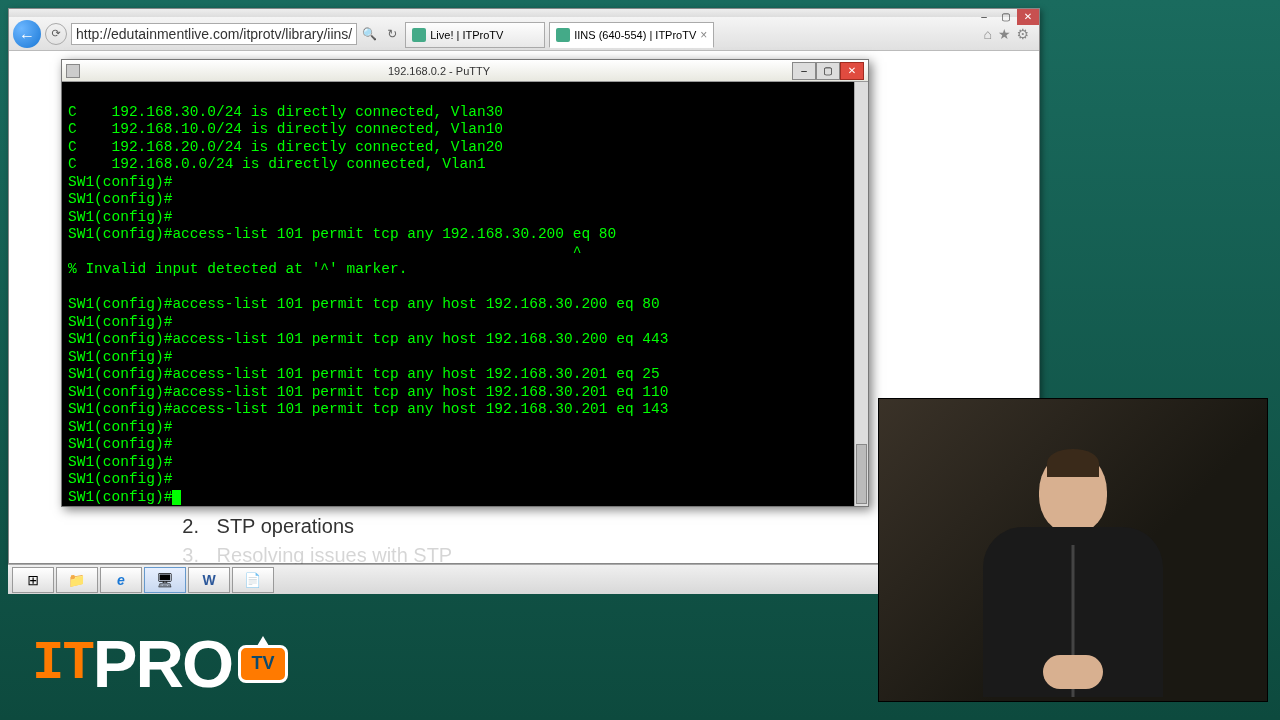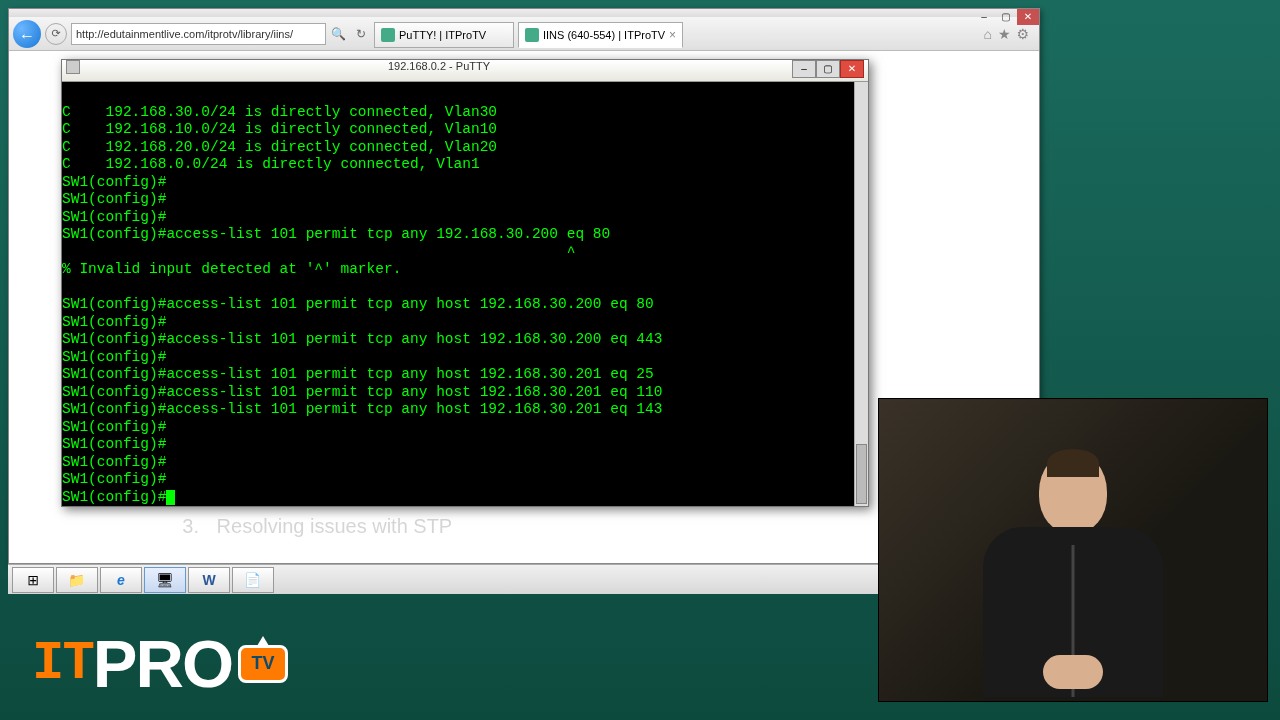--- a/index.html
+++ b/index.html
@@ -61,21 +61,21 @@
     display:flex;align-items:center;justify-content:center;
     font-size:11px;color:#555;
   }
   .url-bar {
     flex:0 0 255px;
     height:22px;
     border:1px solid #aaa;
     background:#fff;
     display:flex;align-items:center;
     padding:0 4px;
-    font-size:11px;color:#333;
+    font-size:14px;color:#333;
   }
   .url-search { width:18px;text-align:center;color:#666;font-size:12px;}
   .url-reload { width:18px;text-align:center;color:#666;font-size:12px;}
   .tab {
     height:26px;
     min-width:140px;
     border:1px solid #aaa;
     background:linear-gradient(to bottom,#fdfdfd,#e8e8e8);
     display:flex;align-items:center;
     padding:0 6px;
@@ -96,40 +96,40 @@
     width: 808px;
     height: 448px;
     background:#000;
     border:1px solid #777;
     box-shadow: 3px 3px 10px rgba(0,0,0,.5);
   }
   .putty-titlebar {
     height:22px;
     background:linear-gradient(to bottom,#fff,#e8e8e0);
     border-bottom:1px solid #999;
-    display:flex;
+    display:flex;align-items:center;
     padding:0 4px;
     font-size:11px;
     gap:48px;
   }
   .putty-icon { width:14px;height:14px;background:#ccc;margin-right:6px;border:1px solid #888;}
   .putty-title { flex:1;text-align:center;color:#333;}
   .putty-controls { display:flex;}
   .putty-btn { width:24px;height:18px;border:1px solid #888;background:#ddd;text-align:center;font-size:10px;line-height:16px;}
   .putty-close { background:#e04b3f;color:#fff;border-color:#a02b20;}
 
   .terminal {
     width:100%;
     height:calc(100% - 22px);
     background:#000;
     color:#0f0;
     font-family:"Consolas","Courier New",monospace;
     font-size:14.5px;
     line-height:17.5px;
-    padding:4px 0;
+    padding:4px 6px;
     position:relative;
     white-space:pre;
     overflow:hidden;
   }
   .term-line { color:#00ff00;}
   .cursor {
     display:inline-block;
     width:9px;height:15px;
     background:#0f0;
     vertical-align:text-bottom;
@@ -261,36 +261,40 @@
     <div class="back-btn">←</div>
     <div class="refresh-btn">⟳</div>
     <div class="url-bar">
       <span>http://edutainmentlive.com/itprotv/library/iins/</span>
     </div>
     <span class="url-search">🔍</span>
     <span class="url-reload">↻</span>
 
     <div class="tab">
       <span class="fav"></span>
-      <span>PuTTY! | ITProTV</span>
+      <span>Live! | ITProTV</span>
     </div>
     <div class="tab active">
       <span class="fav"></span>
       <span>IINS (640-554) | ITProTV</span>
       <span class="close-x">×</span>
     </div>
 
     <div class="nav-right">
       <span>⌂</span>
       <span>★</span>
       <span>⚙</span>
     </div>
   </div>
 
   <div class="doc-content">
+    <div class="li-row">
+      <span class="num">2.</span>
+      <span>STP operations</span>
+    </div>
     <div class="li-row" style="opacity:.2">
       <span class="num">3.</span>
       <span>Resolving issues with STP</span>
     </div>
   </div>
 
   <div class="putty-window">
     <div class="putty-titlebar">
       <div class="putty-icon"></div>
       <div class="putty-title">192.168.0.2 - PuTTY</div>

